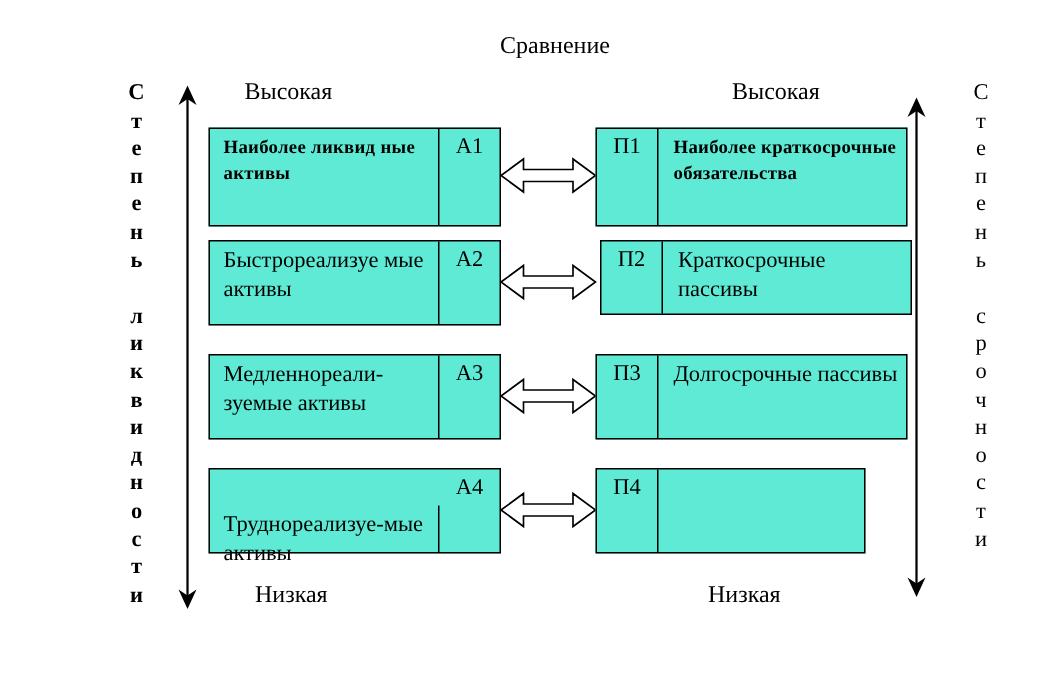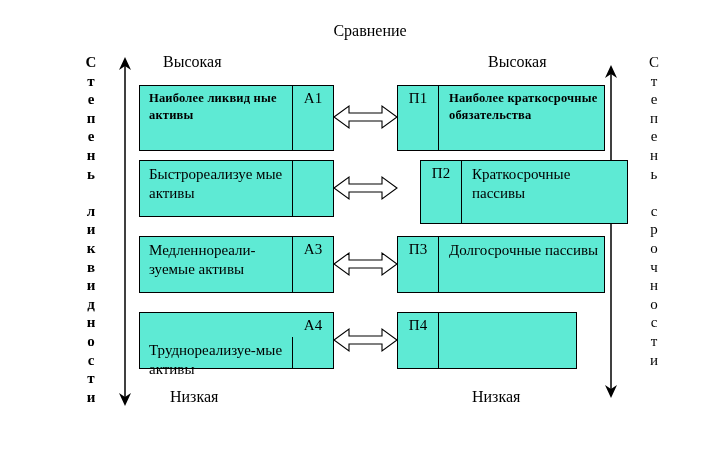--- a/index.html
+++ b/index.html
@@ -91,22 +91,23 @@
     <div class="box" style="left: 139px; top: 85px; width: 195px; height: 66px;">
     <div class="cell desc small" style="left:0;width:153px;border-right:1.3px solid #000;">Наиболее ликвид ные активы</div>
     <div class="cell code" style="left:153px;right:0;">A1</div>
     </div>
     <div class="box" style="left: 397px; top: 85px; width: 208px; height: 66px;">
     <div class="cell code" style="left:0;width:41px;border-right:1.3px solid #000;">П1</div>
     <div class="cell desc small" style="left:41px;right:0;padding-left:10px;">Наиболее краткосрочные обязательства</div>
     </div>
     <div class="box" style="left: 139px; top: 160px; width: 195px; height: 57px; padding-left: 28px;">
     <div class="cell desc" style="left:0;width:153px;border-right:1.3px solid #000;">Быстрореализуе мые активы</div>
+    <div class="cell code" style="left:153px;right:0;">A2</div>
     </div>
-    <div class="box" style="left: 420px; top: 160px; width: 208px; height: 64px;">
+    <div class="box" style="left: 400px; top: 160px; width: 208px; height: 50px;">
     <div class="cell code" style="left:0;width:41px;border-right:1.3px solid #000;">П2</div>
     <div class="cell desc" style="left:41px;right:0;padding-left:10px;">Краткосрочные пассивы</div>
     </div>
     <div class="box" style="left: 139px; top: 236px; width: 195px; height: 57px; padding-left: 10px;">
     <div class="cell desc" style="left:0;width:153px;border-right:1.3px solid #000;">Медленнореали-зуемые активы</div>
     <div class="cell code" style="left:153px;right:0;">A3</div>
     </div>
     <div class="box" style="left: 397px; top: 236px; width: 208px; height: 57px;">
     <div class="cell code" style="left:0;width:41px;border-right:1.3px solid #000;">П3</div>
     <div class="cell desc" style="left:41px;right:0;padding-left:10px;">Долгосрочные пассивы</div>

